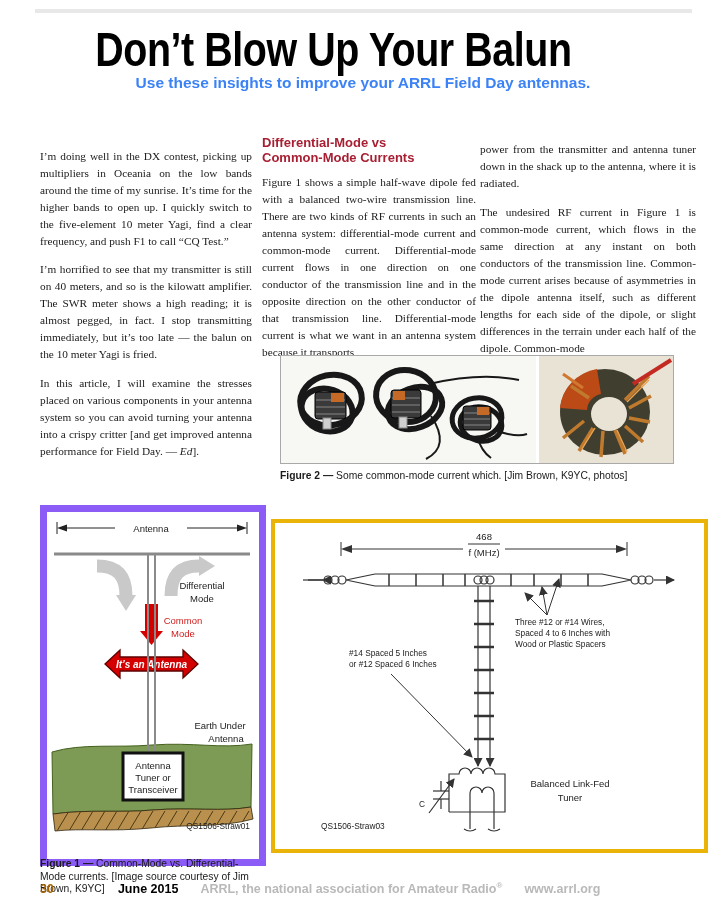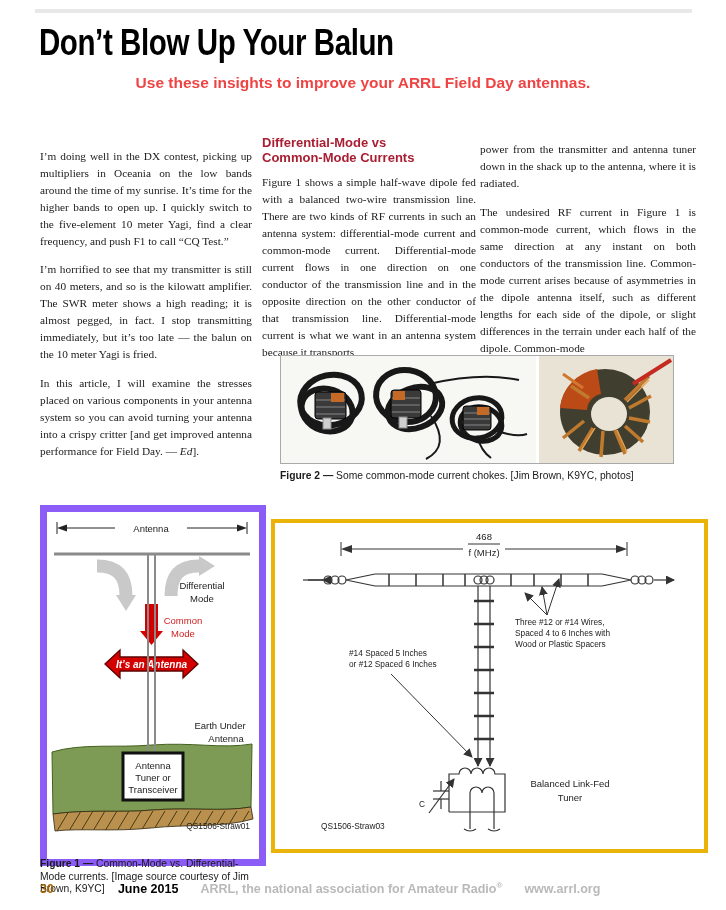--- a/index.html
+++ b/index.html
@@ -2,27 +2,27 @@
 <html><head>
 <meta charset="utf-8">
 <style>
   html,body { margin:0; padding:0; background:#fff; }
   #page {
     position:relative; width:726px; height:910px; background:#ffffff;
     font-family:"Liberation Serif", serif; color:#1a1a1a; overflow:hidden;
   }
   .top-rule { position:absolute; left:35px; top:9px; width:657px; height:4px; background:#e8e8e8; }
 
-  .title { position:absolute; left:0; top:22px; width:624px; margin:0; text-align:left;
-    font-family:"Liberation Sans", sans-serif; font-weight:bold; font-size:36px; color:#000;
+  .title { position:absolute; left:0; top:22px; width:624px; margin:0; text-align:right;
+    font-family:"Liberation Sans", sans-serif; font-weight:bold; font-size:48px; color:#000;
     letter-spacing:-0.5px; white-space:nowrap; }
   .title-inner { display:inline-block; transform:scaleX(0.82); transform-origin:center; }
 
   .subtitle { position:absolute; left:0; top:74px; width:726px; margin:0; text-align:center;
-    font-family:"Liberation Sans", sans-serif; font-weight:bold; font-size:15.5px; color:#ef4444; }
+    font-family:"Liberation Sans", sans-serif; font-weight:bold; font-size:15.5px; color:#3b82f6; }
 
   .col { position:absolute; top:136px; }
   .col p { margin:11.5px 0 0 0; font-size:11.3px; line-height:17px; text-align:justify; }
   .col1 { left:40px;  width:212px; }
   .col2 { left:262px; width:214px; }
   .col3 { left:480px; width:216px; top:141px; }
 
   .byline { font-family:"Liberation Sans", sans-serif; margin-bottom:15px; }
   .author { font-weight:bold; font-size:14px; line-height:16px; color:#000; }
   .role   { font-size:11.2px; line-height:13px; color:#222; }
@@ -150,21 +150,21 @@
         <g stroke="#e8a452" stroke-width="1.4" fill="none">
           <path d="M346,46 L368,24"></path>
           <path d="M336,74 L346,96"></path>
           <path d="M314,72 L301,93"></path>
         </g>
         <path d="M390,4 L352,28" stroke="#c22a22" stroke-width="4" fill="none"></path>
         <path d="M282,18 L302,32" stroke="#d07830" stroke-width="3" fill="none"></path>
       </g>
     </svg>
   </div>
-  <div class="caption fig2-caption"><b>Figure 2 —</b><span> Some common-mode current chokes. [Jim Brown, K9YC, photos]</span></div>
+  <div class="caption fig2-caption"><b>Figure 2 —</b><span> Some common-mode current which. [Jim Brown, K9YC, photos]</span></div>
 
   <div class="fig1-box">
     <svg width="210" height="345" viewBox="0 0 210 345">
 
       <g stroke="#222" stroke-width="1">
         <line x1="10" y1="10" x2="10" y2="22"></line>
         <line x1="200" y1="10" x2="200" y2="22"></line>
         <line x1="14" y1="16" x2="68" y2="16"></line>
         <line x1="140" y1="16" x2="196" y2="16"></line>
       </g>

